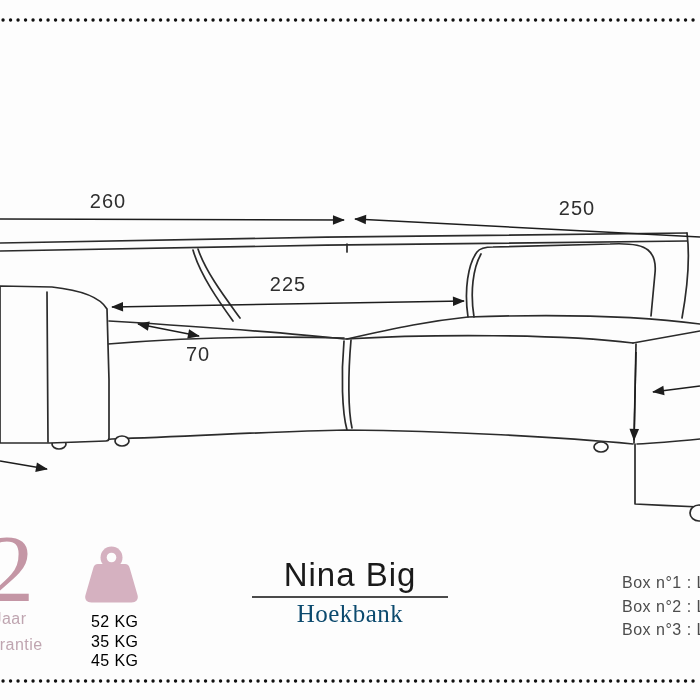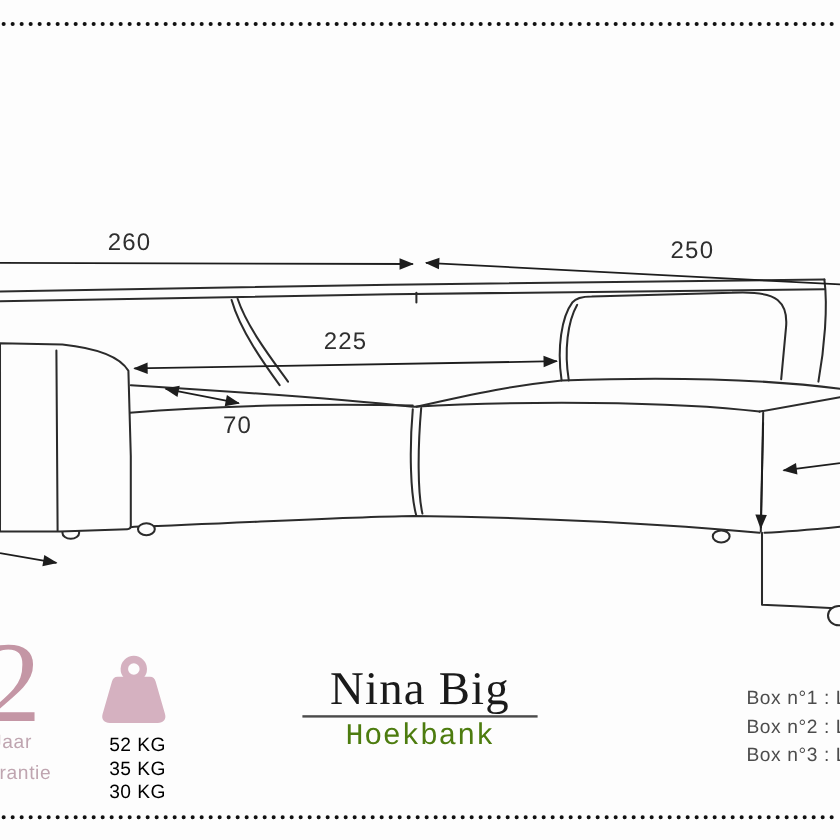--- a/index.html
+++ b/index.html
@@ -25,27 +25,27 @@
     text-align:center;font-size:16px;line-height:26px;
     color:#bfa5b0;letter-spacing:0.5px;
   }
   .weight-icon{position:absolute;left:83px;top:545px;}
   .kg-list{
     position:absolute;left:91px;top:612px;
     font-size:16px;line-height:19.5px;color:#000000;letter-spacing:0.4px;
   }
   .title-block{position:absolute;left:240px;top:560px;width:220px;text-align:center;}
   .title-name{
-    font-family:Liberation Serif, serif;font-size:39px;line-height:30px;
+    font-family:Liberation Sans, sans-serif;font-size:33px;line-height:30px;
     color:#1a1a1a;letter-spacing:1px;
   }
   .title-divider{height:1.6px;background:#4b4b4b;margin:6px 12px 3px 12px;}
   .title-sub{
-    font-family:Liberation Mono, monospace;font-size:25px;line-height:26px;
-    color:#4d7c0f;letter-spacing:0.5px;
+    font-family:Liberation Serif, serif;font-size:25px;line-height:26px;
+    color:#0c4a6e;letter-spacing:0.5px;
   }
   .box-list{
     position:absolute;left:622px;top:571px;
     font-size:16px;line-height:23.5px;color:#4c4c4c;
     letter-spacing:0.5px;white-space:nowrap;
   }
 </style>
 </head>
 <body>
 
@@ -121,21 +121,21 @@
 </div>
 
 <svg class="weight-icon" width="57" height="60" viewBox="0 0 57 60">
   <circle cx="28.5" cy="12.5" r="11" fill="#d5b1c0"></circle>
   <circle cx="28.5" cy="12.5" r="4.8" fill="#fdfdfd"></circle>
   <path fill="#d5b1c0" d="M 15 19 L 42 19 C 44.5 19 46 20.5 46.7 23 L 54.5 50 C 55.8 54.5 53 57.5 48.5 57.5 L 8.5 57.5 C 4 57.5 1.2 54.5 2.5 50 L 10.3 23 C 11 20.5 12.5 19 15 19 Z"></path>
 </svg>
 <div class="kg-list">
   <div>52 KG</div>
   <div>35 KG</div>
-  <div>30 KG</div>
+  <div>45 KG</div>
 </div>
 
 <div class="title-block">
   <div class="title-name">Nina Big</div>
   <div class="title-divider"></div>
   <div class="title-sub">Hoekbank</div>
 </div>
 
 <div class="box-list">
   <div>Box n°1 : L 1</div>

